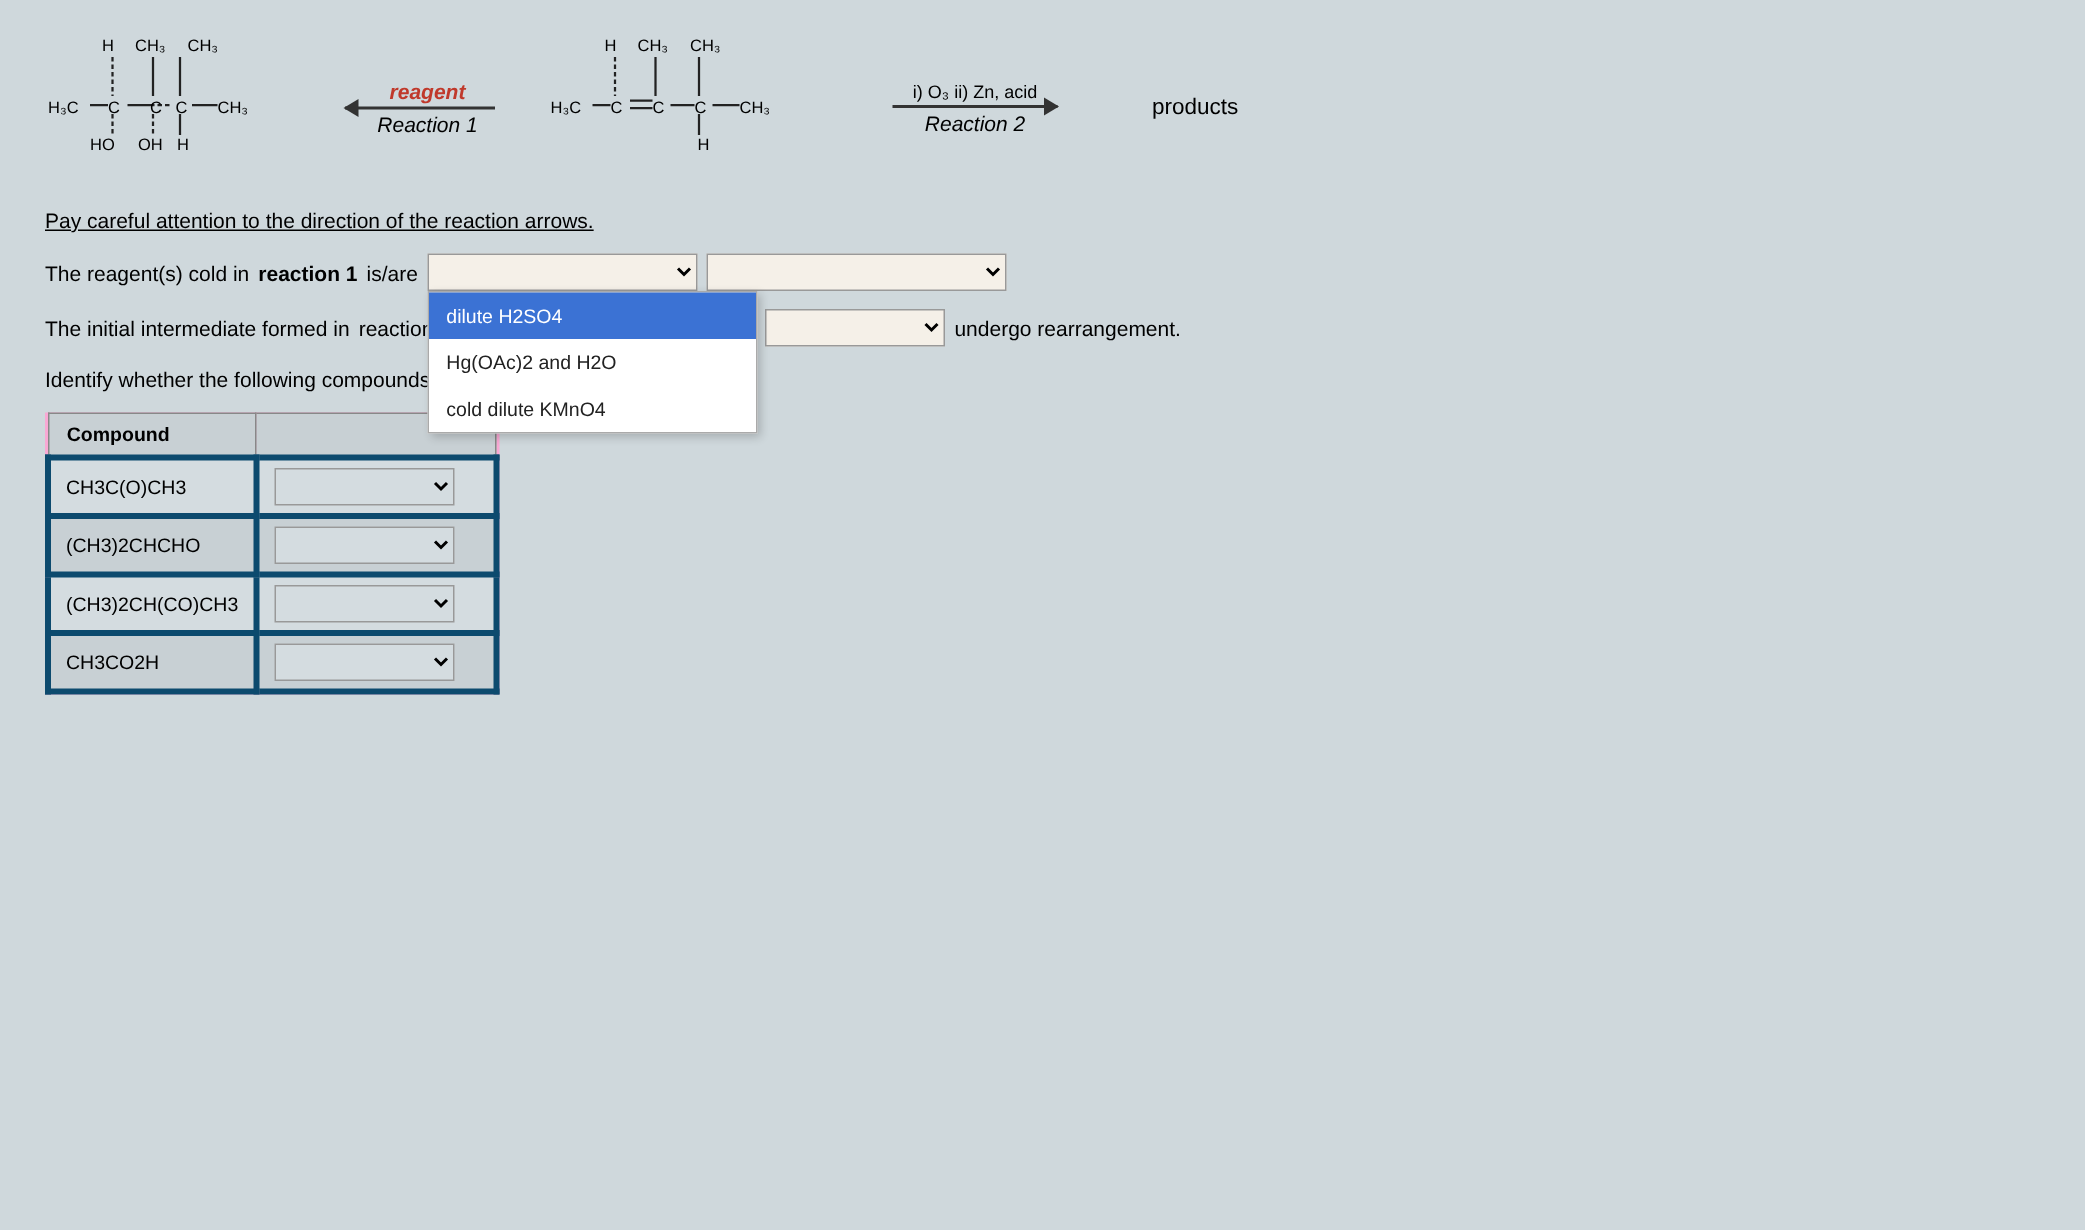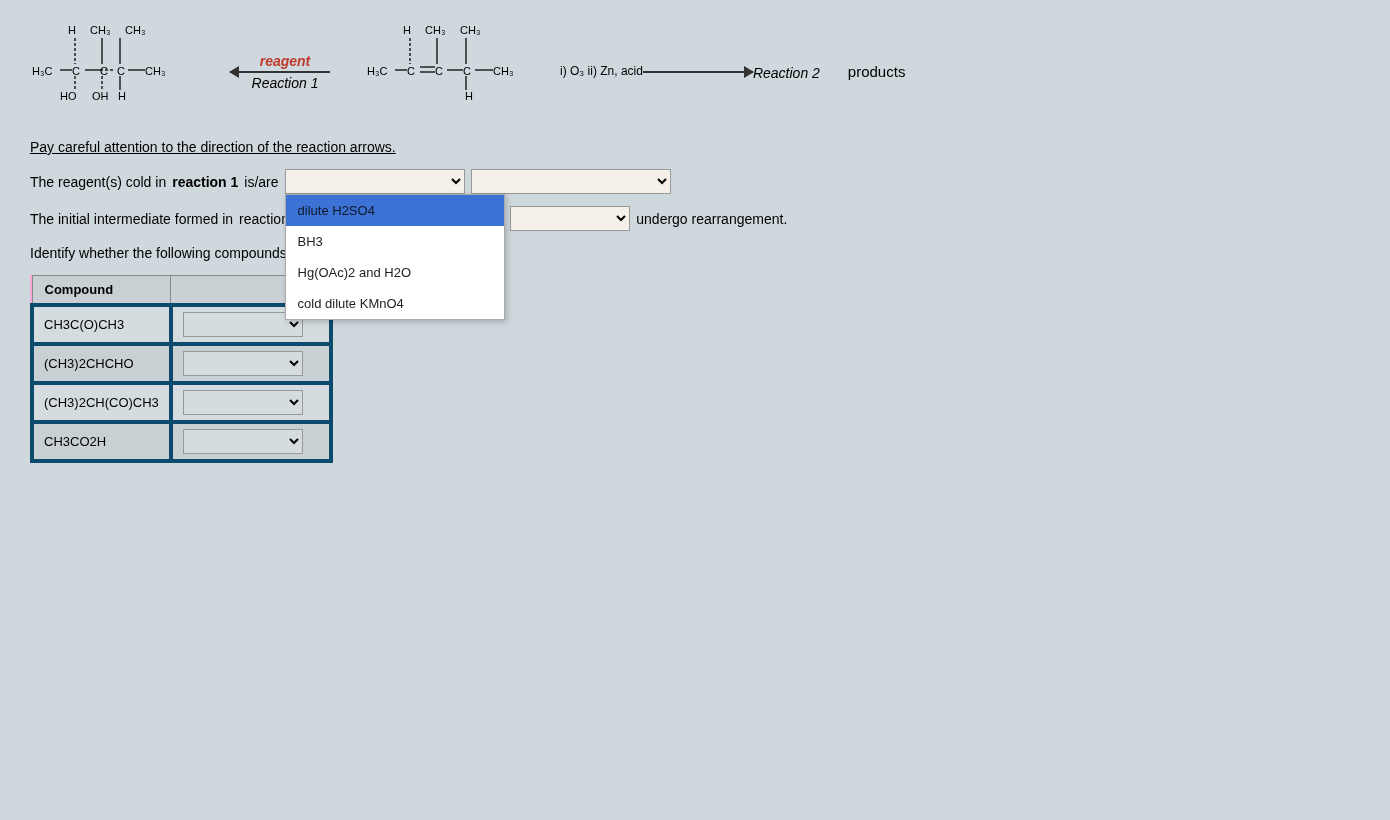--- a/index.html
+++ b/index.html
@@ -73,20 +73,21 @@
     }
 
     .reaction-label {
       font-style: italic;
       font-size: 14px;
       margin-top: 2px;
     }
 
     .arrow-section2 {
       display: flex;
+      flex-direction: column;
       align-items: center;
       margin: 0 20px;
       min-width: 180px;
     }
 
     .products-text {
       font-weight: normal;
       font-size: 15px;
       margin-left: 8px;
     }
@@ -140,21 +141,21 @@
     }
 
     .dropdown-item {
       padding: 8px 12px;
       cursor: pointer;
       font-size: 13px;
       color: #222;
     }
     .dropdown-item.selected {
       background: #3b72d4;
-      color: #0f172a;
+      color: #ffffff;
     }
 
     
     .compounds-table {
       border-collapse: collapse;
       margin-top: 8px;
       font-size: 13px;
       background: #f9a8d4;
     }
 
@@ -309,21 +310,20 @@
       <select>
         <option value=""></option>
         <option value="dilute_h2so4">dilute H2SO4</option>
         <option value="bh3">BH3</option>
         <option value="hg_oac_h2o">Hg(OAc)2 and H2O</option>
         <option value="cold_kmno4">cold dilute KMnO4</option>
       </select>
       
       <div class="custom-dropdown">
         <div class="dropdown-item selected">dilute H2SO4</div>
-        <div class="dropdown-item">BH3</div>
         <div class="dropdown-item">Hg(OAc)2 and H2O</div>
         <div class="dropdown-item">cold dilute KMnO4</div>
       </div>
     </div>
 
     <select style="min-width:200px;">
       <option value=""></option>
       <option value="a">Option A</option>
       <option value="b">Option B</option>
     </select>

